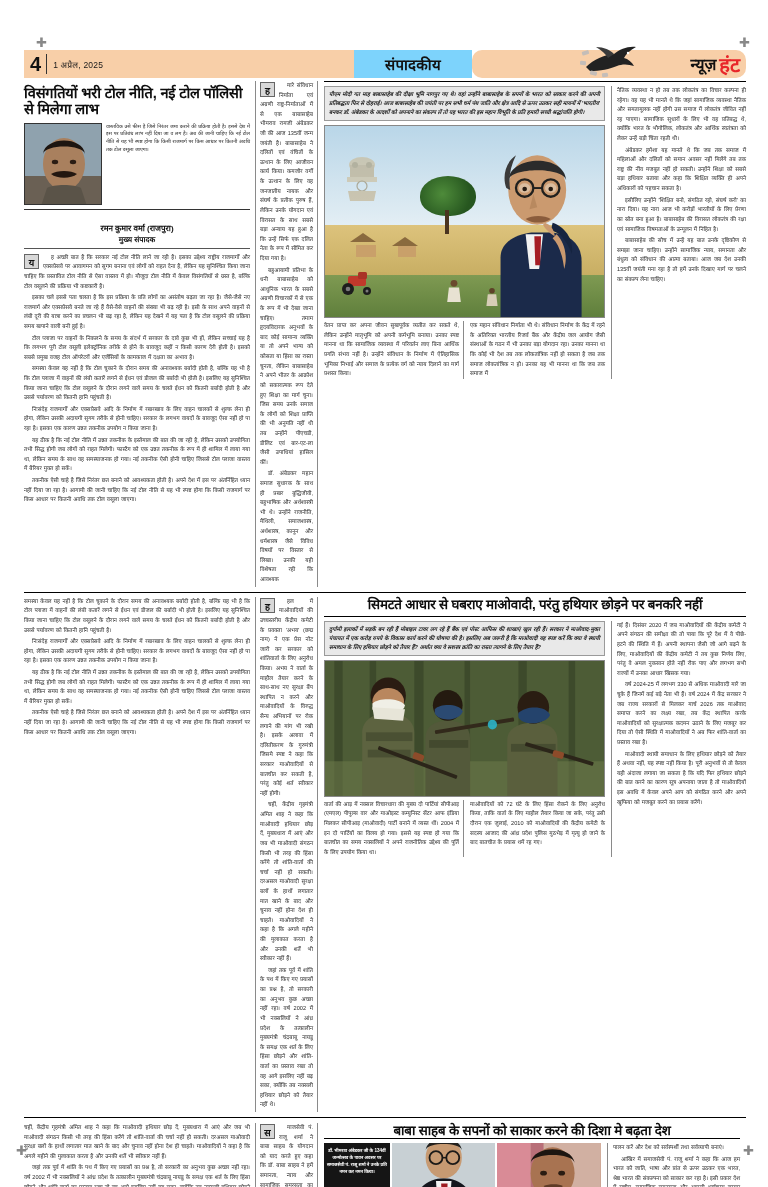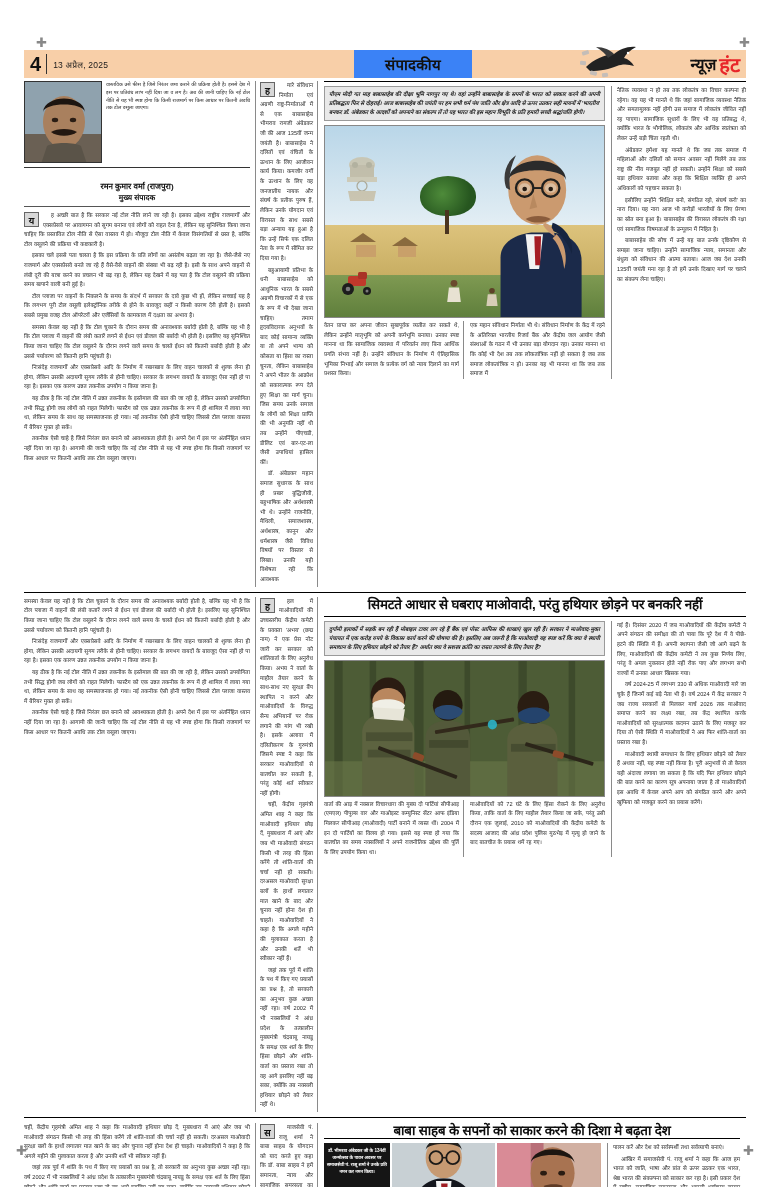--- a/index.html
+++ b/index.html
@@ -27,27 +27,27 @@
   
   .masthead { display: flex; align-items: stretch; height: 28px; position: relative; }
   .mh-left { display: flex; align-items: center; background: #f8cfa8; flex: 0 0 330px; }
   .mh-pageno {
     font-weight: bold; font-size: 20px; color: #111;
     padding: 0 5px 0 6px; line-height: 26px;
   }
   .mh-rule { width: 1px; background: #333; height: 20px; align-self: center; }
   .mh-date { font-size: 8.5px; color: #1a1a1a; padding-left: 6px; letter-spacing: .2px; }
   .mh-center {
-    flex: 0 0 118px; background: #3b82f6; display: flex;
+    flex: 0 0 118px; background: #7dd3fc; display: flex;
     align-items: center; justify-content: center;
   }
   .mh-center span { font-weight: bold; font-size: 15px; color: #111; letter-spacing: .3px; }
   .mh-right {
     flex: 1; background: #f8cfa8; display: flex;
-    align-items: center; justify-content: flex-end; position: relative; padding-right: 6px;
+    align-items: center; justify-content: flex-end; position: relative; padding-right: 6px; border-radius: 10px;
   }
   .brand { display: flex; align-items: center; gap: 3px; z-index: 2; }
   .brand-hunt-word { font-weight: bold; font-size: 16px; color: #111; }
   .brand-hunt-red { font-weight: bold; font-size: 20px; color: #e8262a; }
   .hawk { position: absolute; right: 96px; top: -9px; width: 70px; height: 40px; z-index: 1; }
 
   
   .hr-thin { border-top: 1px solid #000; }
   .hr-hair { border-top: .7px solid #555; }
 
@@ -173,21 +173,21 @@
   <span class="crop tr">✚</span>
   <span class="crop bl">✚</span>
   <span class="crop br">✚</span>
 
   <div class="sheet">
 
     <div class="masthead">
       <div class="mh-left">
         <span class="mh-pageno">4</span>
         <span class="mh-rule"></span>
-        <span class="mh-date">13 अप्रैल, 2025</span>
+        <span class="mh-date">1 अप्रैल, 2025</span>
       </div>
       <div class="mh-center">
         <span>संपादकीय</span>
       </div>
       <div class="mh-right">
         <svg class="hawk" viewBox="0 0 70 40">
           <path d="M6 26 C14 18, 24 14, 34 13 C40 8, 48 5, 56 6 C50 9, 46 13, 44 17 C48 18, 52 21, 54 25 C48 23, 42 23, 37 25 C30 28, 20 30, 10 30 Z" fill="#222"></path>
           <path d="M34 13 C30 9, 24 6, 16 6 C22 10, 26 13, 28 17 Z" fill="#3a3a3a"></path>
           <circle cx="48" cy="12" r="1.2" fill="#fff"></circle>
           <g fill="#bbb" opacity=".85">
@@ -200,20 +200,21 @@
         <span class="brand">
           <span class="brand-hunt-word">न्यूज़</span>
           <span class="brand-hunt-red">हंट</span>
         </span>
       </div>
     </div>
 
     <div class="top-block">
 
       <div class="lead-col col-rule-r">
+        <div class="headline lead-head">विसंगतियों भरी टोल नीति, नई टोल पॉलिसी से मिलेगा लाभ</div>
 
         <div class="author-box">
           <div class="author-photo">
             <svg viewBox="0 0 78 82" width="78" height="82">
               <rect width="78" height="82" fill="#8fa2ae"></rect>
               <rect y="52" width="78" height="30" fill="#6a6054"></rect>
               <ellipse cx="39" cy="40" rx="21" ry="26" fill="#a9805e"></ellipse>
               <path d="M18 30 C20 12, 58 12, 60 30 C58 20, 20 20, 18 30Z" fill="#1d1510"></path>
               <ellipse cx="30" cy="38" rx="3.2" ry="2.2" fill="#2b1d14"></ellipse>
               <ellipse cx="48" cy="38" rx="3.2" ry="2.2" fill="#2b1d14"></ellipse>

